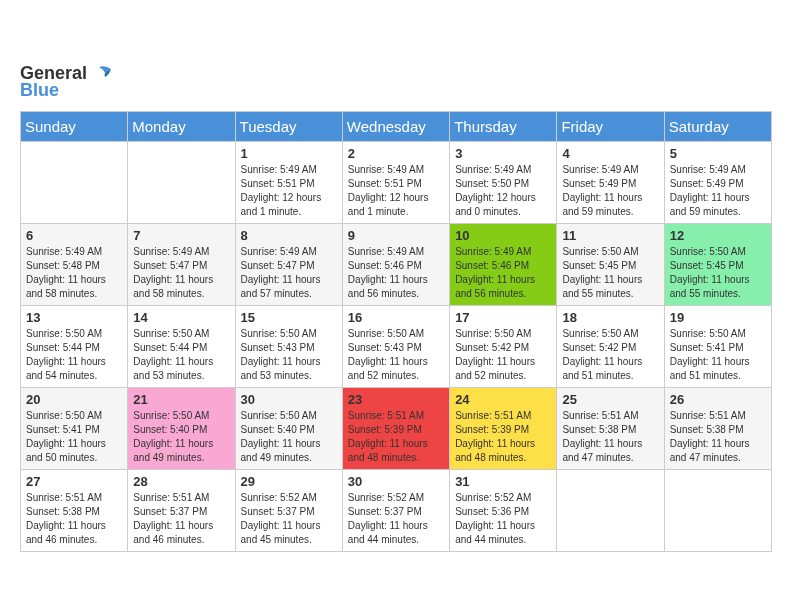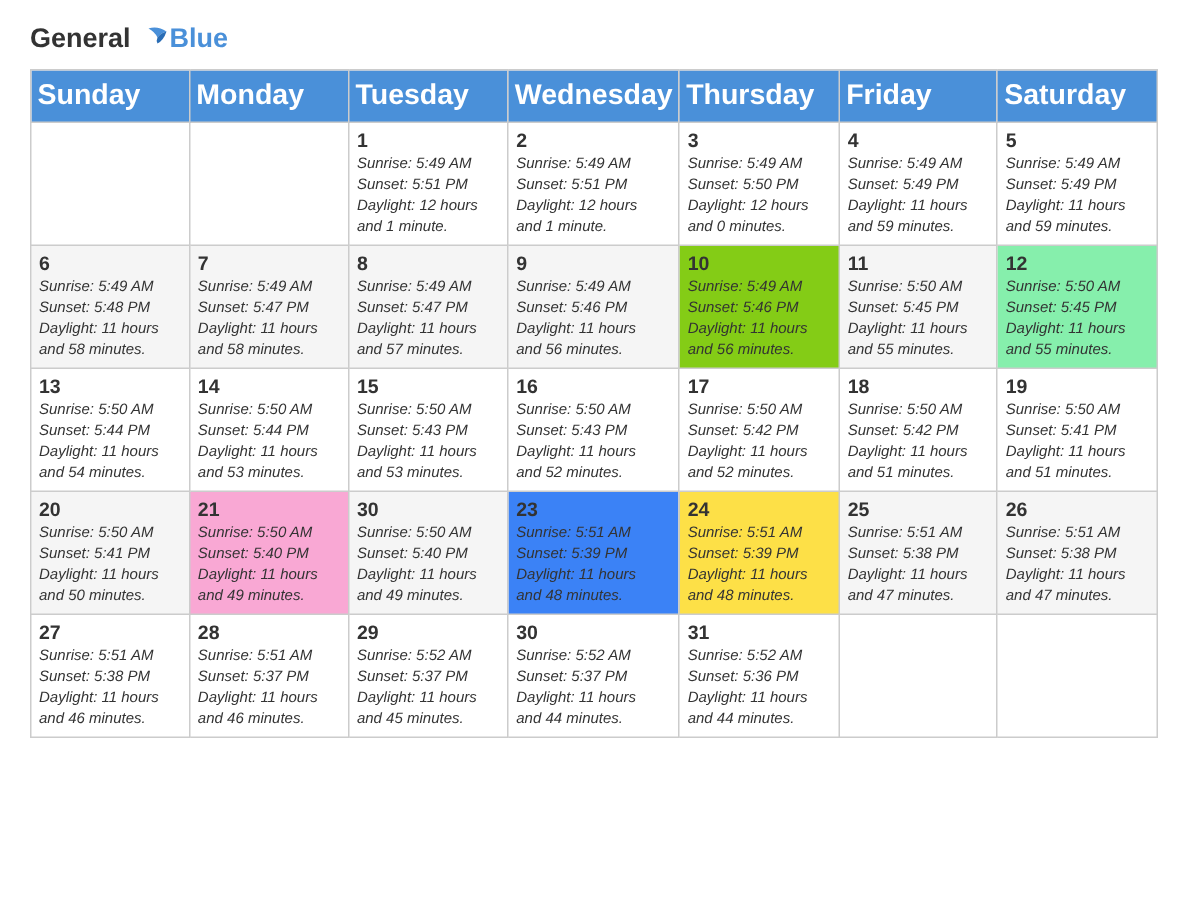--- a/index.html
+++ b/index.html
@@ -1,28 +1,28 @@
 <!DOCTYPE html>
 <html><head>
   <meta charset="utf-8">
   <style>
     * { box-sizing: border-box; margin: 0; padding: 0; }
     body { font-family: Arial, sans-serif; background: #fff; width: 792px; min-height: 612px; }
     .container { padding: 15px 20px; }
     .header { display: flex; justify-content: space-between; align-items: flex-start; margin-bottom: 10px; }
-    .logo { display: flex; flex-direction: row; align-items: flex-end; }
+    .logo { display: flex; flex-direction: column; align-items: flex-start; margin-top: 48px; }
     .title-area { text-align: right; }
     .month-title { font-size: 36px; font-weight: bold; color: #333; }
     .location { font-size: 15px; color: #555; }
     .calendar { width: 100%; border-collapse: collapse; }
-    .calendar th { background: #4a90d9; color: white; padding: 6px 4px; font-size: 19px; font-weight: bold; text-align: left; border: 1px solid #ccc; }
+    .calendar th { background: #4a90d9; color: white; padding: 6px 4px; font-size: 15px; font-weight: normal; text-align: left; border: 1px solid #ccc; }
     .calendar td { border: 1px solid #ccc; padding: 4px 5px; vertical-align: top; width: calc(100%/7); min-height: 80px; font-size: 10px; color: #333; background: #fff; }
     .calendar tr:nth-child(even) td { background: #f5f5f5; }
     .day-num { font-size: 13px; font-weight: bold; display: block; margin-bottom: 2px; }
-    .day-info { font-size: 10px; line-height: 1.4; color: #333; font-style: italic; }
+    .day-info { font-size: 10px; line-height: 1.4; color: #333; }
     .empty { background: #fff !important; }
   </style>
 </head>
 <body>
 
 <div class="container">
   <div class="header">
     <div class="logo">
       <div style="display:flex; align-items:center; gap:2px;">
         <span style="font-size:18px; font-weight:bold; color:#333;">General</span>
@@ -208,21 +208,21 @@
 Daylight: 11 hours
 and 49 minutes.</div>
           </td>
           <td style="background: rgb(245, 245, 245);">
             <span class="day-num">30</span>
             <div class="day-info" style="white-space: pre-line;">Sunrise: 5:50 AM
 Sunset: 5:40 PM
 Daylight: 11 hours
 and 49 minutes.</div>
           </td>
-          <td style="background: #3b82f6;">
+          <td style="background: #ef4444;">
             <span class="day-num">23</span>
             <div class="day-info" style="white-space: pre-line;">Sunrise: 5:51 AM
 Sunset: 5:39 PM
 Daylight: 11 hours
 and 48 minutes.</div>
           </td>
           <td style="background: #fde047;">
             <span class="day-num">24</span>
             <div class="day-info" style="white-space: pre-line;">Sunrise: 5:51 AM
 Sunset: 5:39 PM

